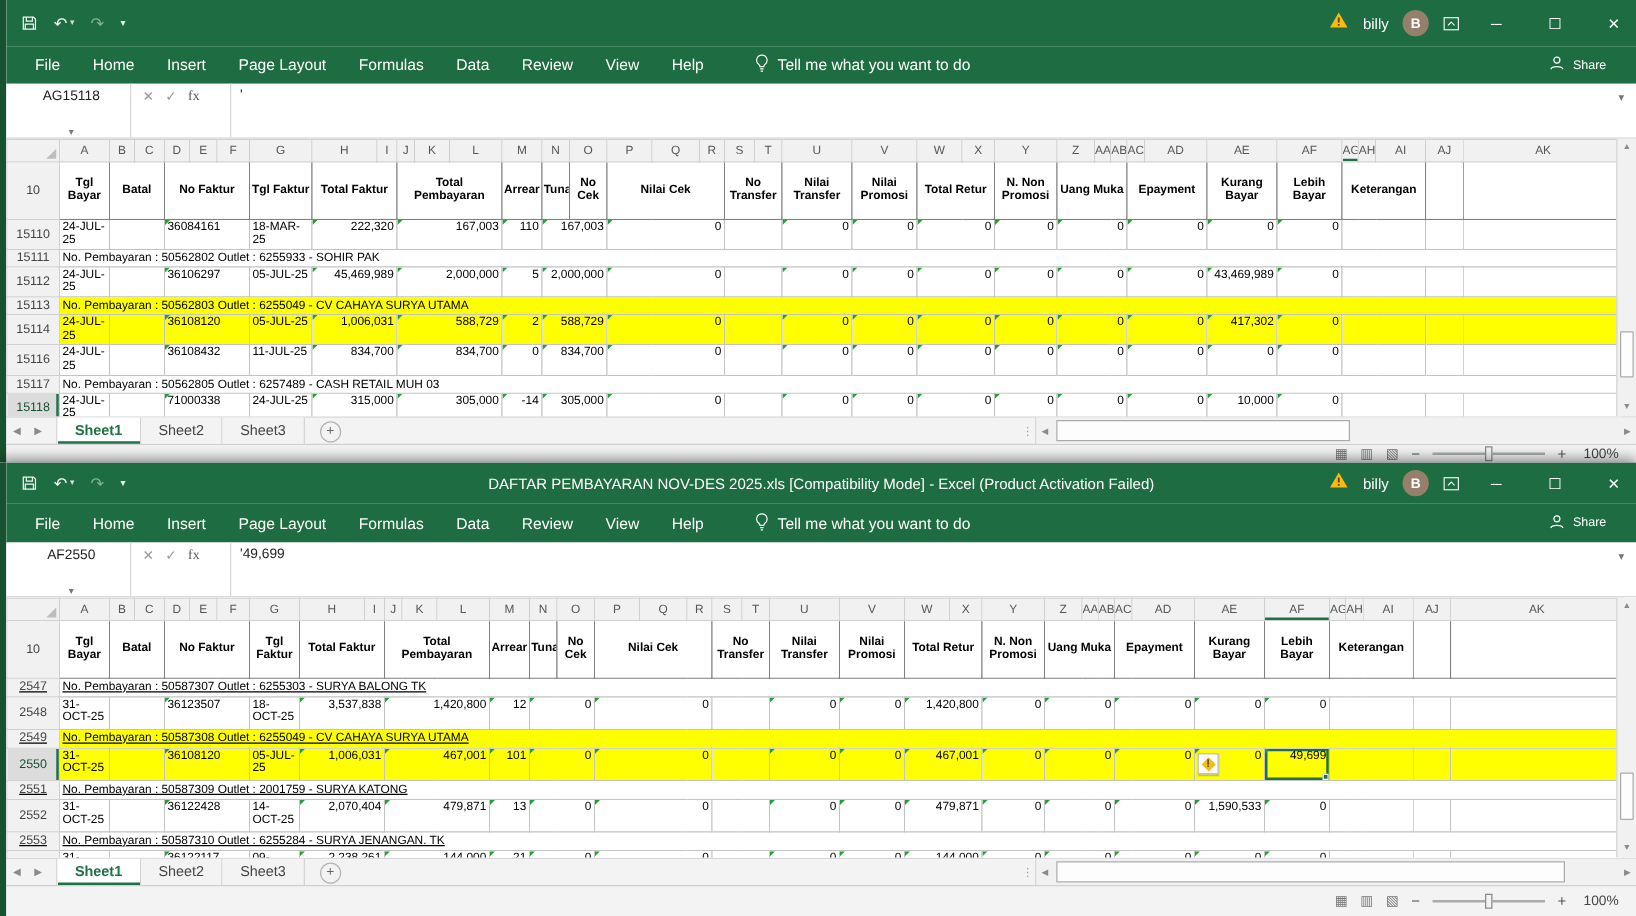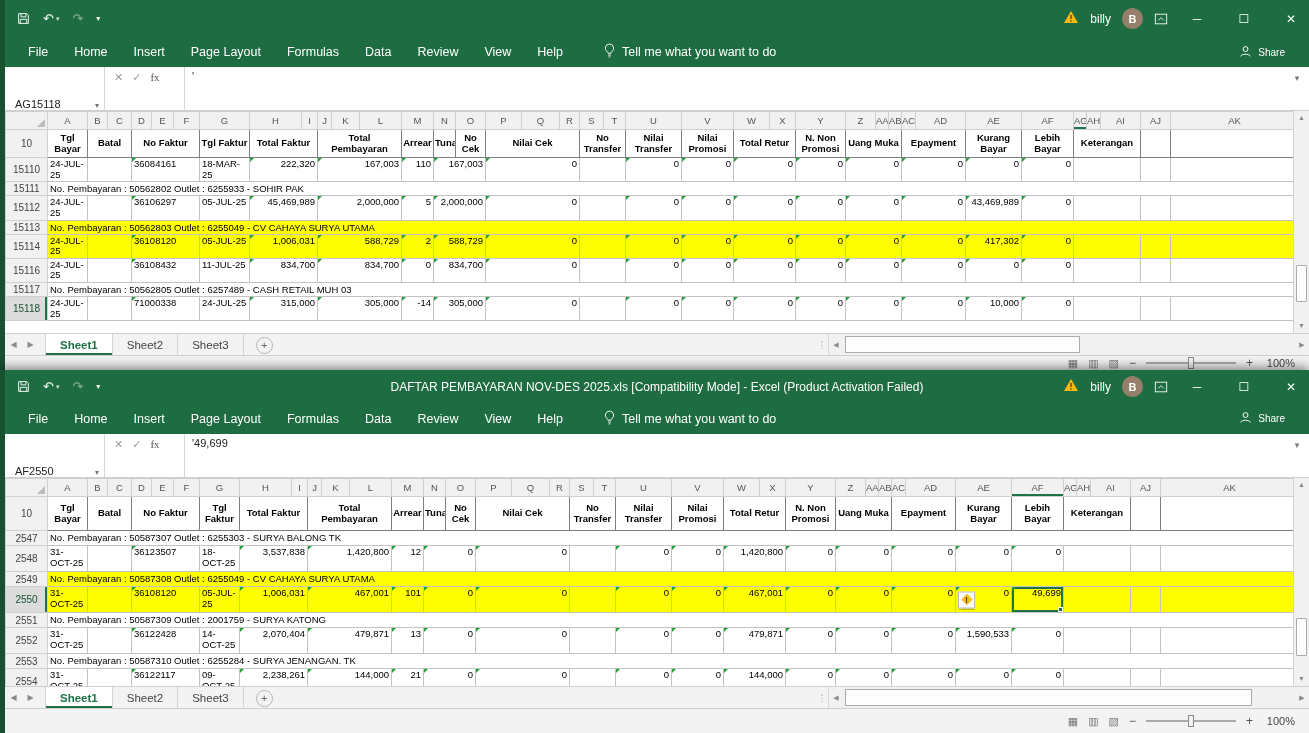--- a/index.html
+++ b/index.html
@@ -29,21 +29,21 @@
   .ribbonrow{background:#1E6C41;display:flex;align-items:center;color:#FFF;}
   #win-top .ribbonrow{height:30px;} #win-bottom .ribbonrow{height:31px;}
   .rtabs{display:flex;padding-left:10px;}
   .rtab{padding:0 13px;font-size:12.5px;display:flex;align-items:center;height:100%;white-space:nowrap;}
   .tellme{display:flex;align-items:center;gap:7px;margin-left:28px;font-size:12.5px;white-space:nowrap;}
   .share{margin-left:auto;margin-right:24px;display:flex;gap:6px;align-items:center;font-size:10px;}
 
   
   .fbar{position:relative;background:#FFF;border-bottom:1px solid #CFCFCF;height:44px;display:flex;box-sizing:border-box;}
   .namebox{width:100px;border-right:1px solid #D6D6D6;display:flex;justify-content:space-between;
-           align-items:flex-end;padding:4px 5px 0 10px;font-size:11px;color:#222;box-sizing:border-box;}
+           align-items:center;padding:4px 5px 0 10px;font-size:11px;color:#222;box-sizing:border-box;flex-direction:column;}
   .nbdd{color:#777;font-size:8px;margin-top:2px;}
   .fbicons{width:80px;border-right:1px solid #D6D6D6;display:flex;gap:9px;padding:4px 0 0 9px;
            align-items:flex-start;color:#9A9A9A;font-size:11px;box-sizing:border-box;}
   .fbi.fx{font-family:"Liberation Serif",serif;color:#555;}
   .finput{flex:1;padding:3px 0 0 7px;font-size:11px;color:#222;}
   .fexpand{width:24px;color:#777;font-size:9px;padding-top:6px;text-align:center;}
 
   
   .gridwrap{position:relative;background:#FFF;overflow:hidden;}
   #win-top .gridwrap{height:222px;} #win-bottom .gridwrap{height:208px;}
@@ -52,28 +52,28 @@
   tr.col-letters{height:18px;}
   tr.col-letters th{background:#F1F1F1;border:1px solid #D0D0D0;font-size:9.5px;font-weight:normal;
                     color:#555;text-align:center;}
   th.corner{background:#F1F1F1;border:1px solid #D0D0D0;}
   th.corner::after{content:"";position:absolute;right:2px;bottom:2px;border-left:8px solid transparent;
                    border-bottom:8px solid #BDBDBD;}
   th.rownum{background:#F1F1F1;border:1px solid #D0D0D0;font-size:10px;font-weight:normal;color:#444;text-align:center;}
   th.selcol{background:#DCDCDC;color:#17512F;box-shadow:inset 0 -2px 0 #1F7246;}
   th.selrow{background:#DCDCDC;color:#17512F;box-shadow:inset -2px 0 0 #1F7246;}
   tr.hdr-row td{border:1px solid #7F7F7F;font-size:9.5px;font-weight:bold;text-align:center;
-                vertical-align:middle;line-height:1.08;color:#000;background:#FFF;padding:0 1px;}
+                vertical-align:middle;line-height:1.08;color:#000;background:#FFF;padding:12px 1px;}
   #win-top tr.hdr-row{height:28px;} #win-bottom tr.hdr-row{height:34px;}
   tr.data-row td{border:1px solid #C3C3C3;font-size:9.5px;color:#000;vertical-align:top;
                  line-height:1.12;padding:1px 2px;background:#FFF;}
   #win-top tr.data-row{height:24px;} #win-bottom tr.data-row{height:26px;}
   tr.lbl-row td{border:1px solid #C3C3C3;font-size:9.5px;white-space:nowrap;padding:1px 0 0 2px;
                 background:#FFF;color:#000;vertical-align:top;}
-  #win-top tr.lbl-row{height:14px;} #win-bottom tr.lbl-row{height:15px;}
+  #win-top tr.lbl-row{height:14px;} #win-bottom tr.lbl-row{height:15px;text-decoration:underline;}
   td.num{text-align:right;white-space:nowrap;}
   tr.hl td{background:#FFFF00 !important;}
   td.flag::before{content:"";position:absolute;left:0;top:0;width:0;height:0;
                   border-top:4px solid #21A038;border-right:4px solid transparent;}
   td.selected-cell{box-shadow:inset 0 0 0 2px #1F7246;}
   .fill-handle{position:absolute;right:0;bottom:0;width:5px;height:5px;background:#1F7246;
                border:1px solid #FFF;box-sizing:border-box;}
   td.warn-cell .warnbtn{position:absolute;left:2px;top:50%;transform:translateY(-50%);width:15px;height:15px;
         background:#FDFDFD;border:1px solid #B9B9B9;box-shadow:0 1px 1px rgba(0,0,0,.25);
         display:flex;align-items:center;justify-content:center;}

